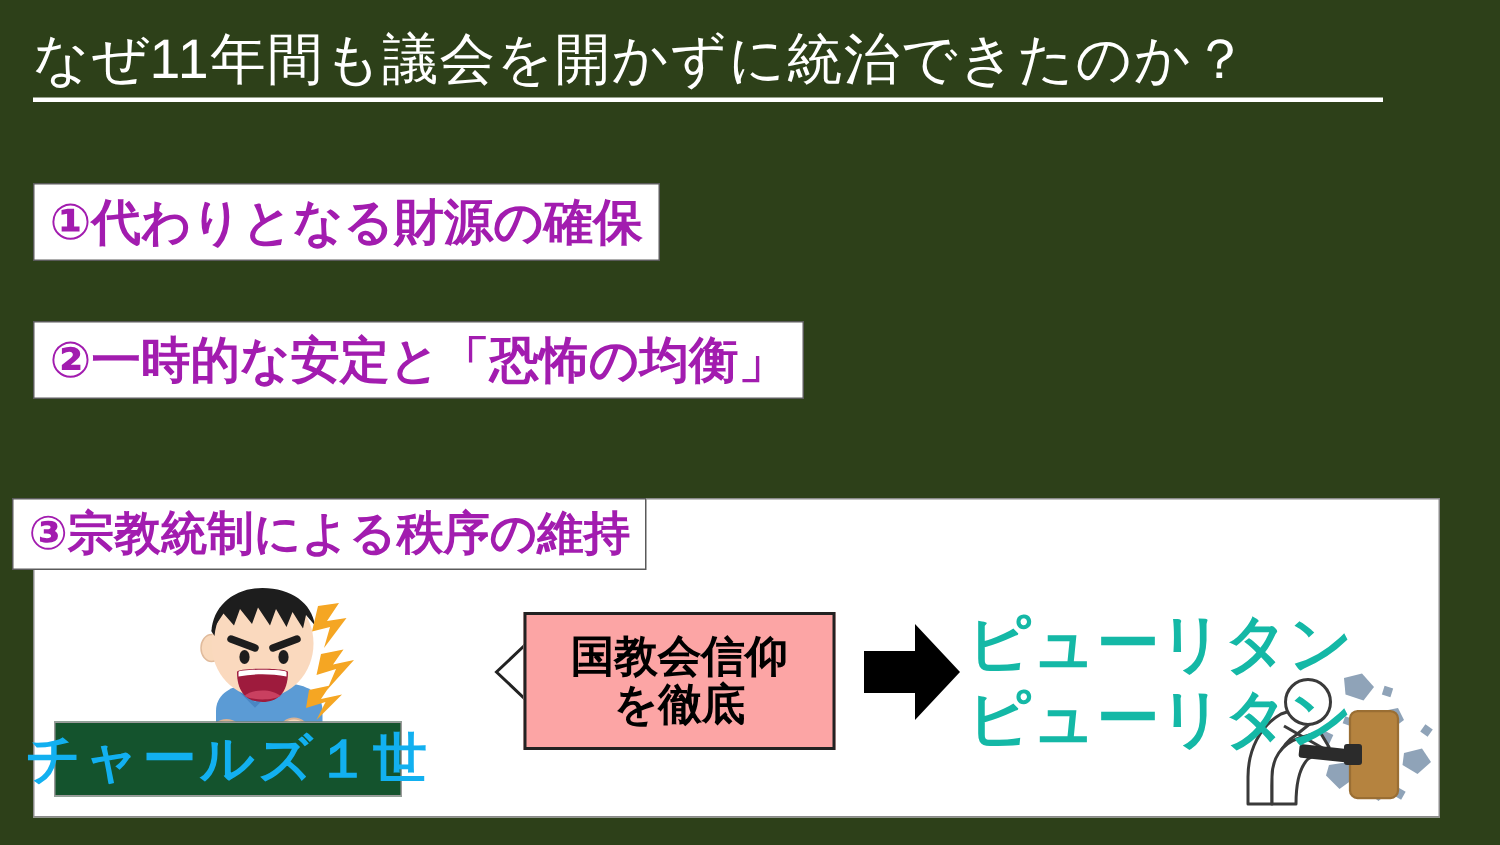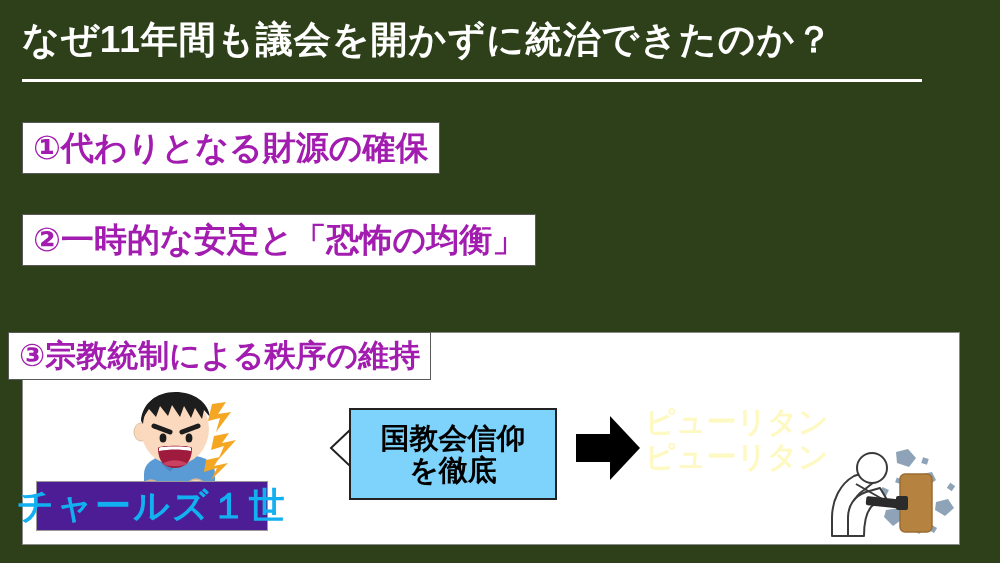--- a/index.html
+++ b/index.html
@@ -11,26 +11,26 @@
     overflow:hidden;
     position:relative;
   }
   .slide{position:absolute;inset:0;background:#2d4019;}
 
   
   .title{
     position:absolute;left:22px;top:18px;width:900px;
     color:#ffffff;
     font-size:37px;
-    font-weight:700;
+    font-weight:400;
     letter-spacing:1px;
     line-height:1.18;
     white-space:nowrap;
     border-bottom:3px solid #ffffff;
-    padding-bottom:17px;
+    padding-bottom:3px;
     display:inline-block;
   }
   .title-wrap{position:absolute;left:0;top:0;}
 
   
   .wbox{
     position:absolute;
     background:#ffffff;
     border:1px solid #5a5a5a;
     color:#a21caf;
@@ -52,47 +52,47 @@
     box-sizing:border-box;
     z-index:2;
   }
 
   
   .charles-art{
     position:absolute;left:118px;top:388px;width:128px;height:108px;z-index:4;
   }
   .charles-box{
     position:absolute;left:36px;top:481px;width:232px;height:50px;
-    background:#4c1d95;border:1px solid #9a9a9a;box-sizing:border-box;
+    background:#14532d;border:1px solid #9a9a9a;box-sizing:border-box;
     display:flex;align-items:center;justify-content:center;
     z-index:5;
   }
   .charles-box span{
     color:#12B0F0;font-size:36px;font-weight:700;letter-spacing:2px;white-space:nowrap;
   }
 
   
   .bubble{
     position:absolute;left:331px;top:408px;width:226px;height:92px;z-index:5;
   }
   .bubble-body{
     position:absolute;left:18px;top:0;right:0;bottom:0;
-    background:#7dd3fc;border:2px solid #222;box-sizing:border-box;
+    background:#fca5a5;border:2px solid #222;box-sizing:border-box;
     display:flex;flex-direction:column;align-items:center;justify-content:center;
     line-height:1.12;
   }
   .bubble-body div{font-size:29px;font-weight:700;color:#000;white-space:nowrap;}
 
   
   .arrow{position:absolute;left:576px;top:414px;width:64px;height:68px;z-index:5;}
 
   
   .right-text{
     position:absolute;left:645px;top:404px;z-index:5;
-    font-size:30px;font-weight:700;color:#fef9c3;line-height:1.18;white-space:nowrap;
+    font-size:42px;font-weight:700;color:#14b8a6;line-height:1.18;white-space:nowrap;
   }
 
   
   .smash-art{position:absolute;left:826px;top:444px;width:132px;height:96px;z-index:4;}
 </style>
 </head>
 <body>
 
 <div class="slide">
 

